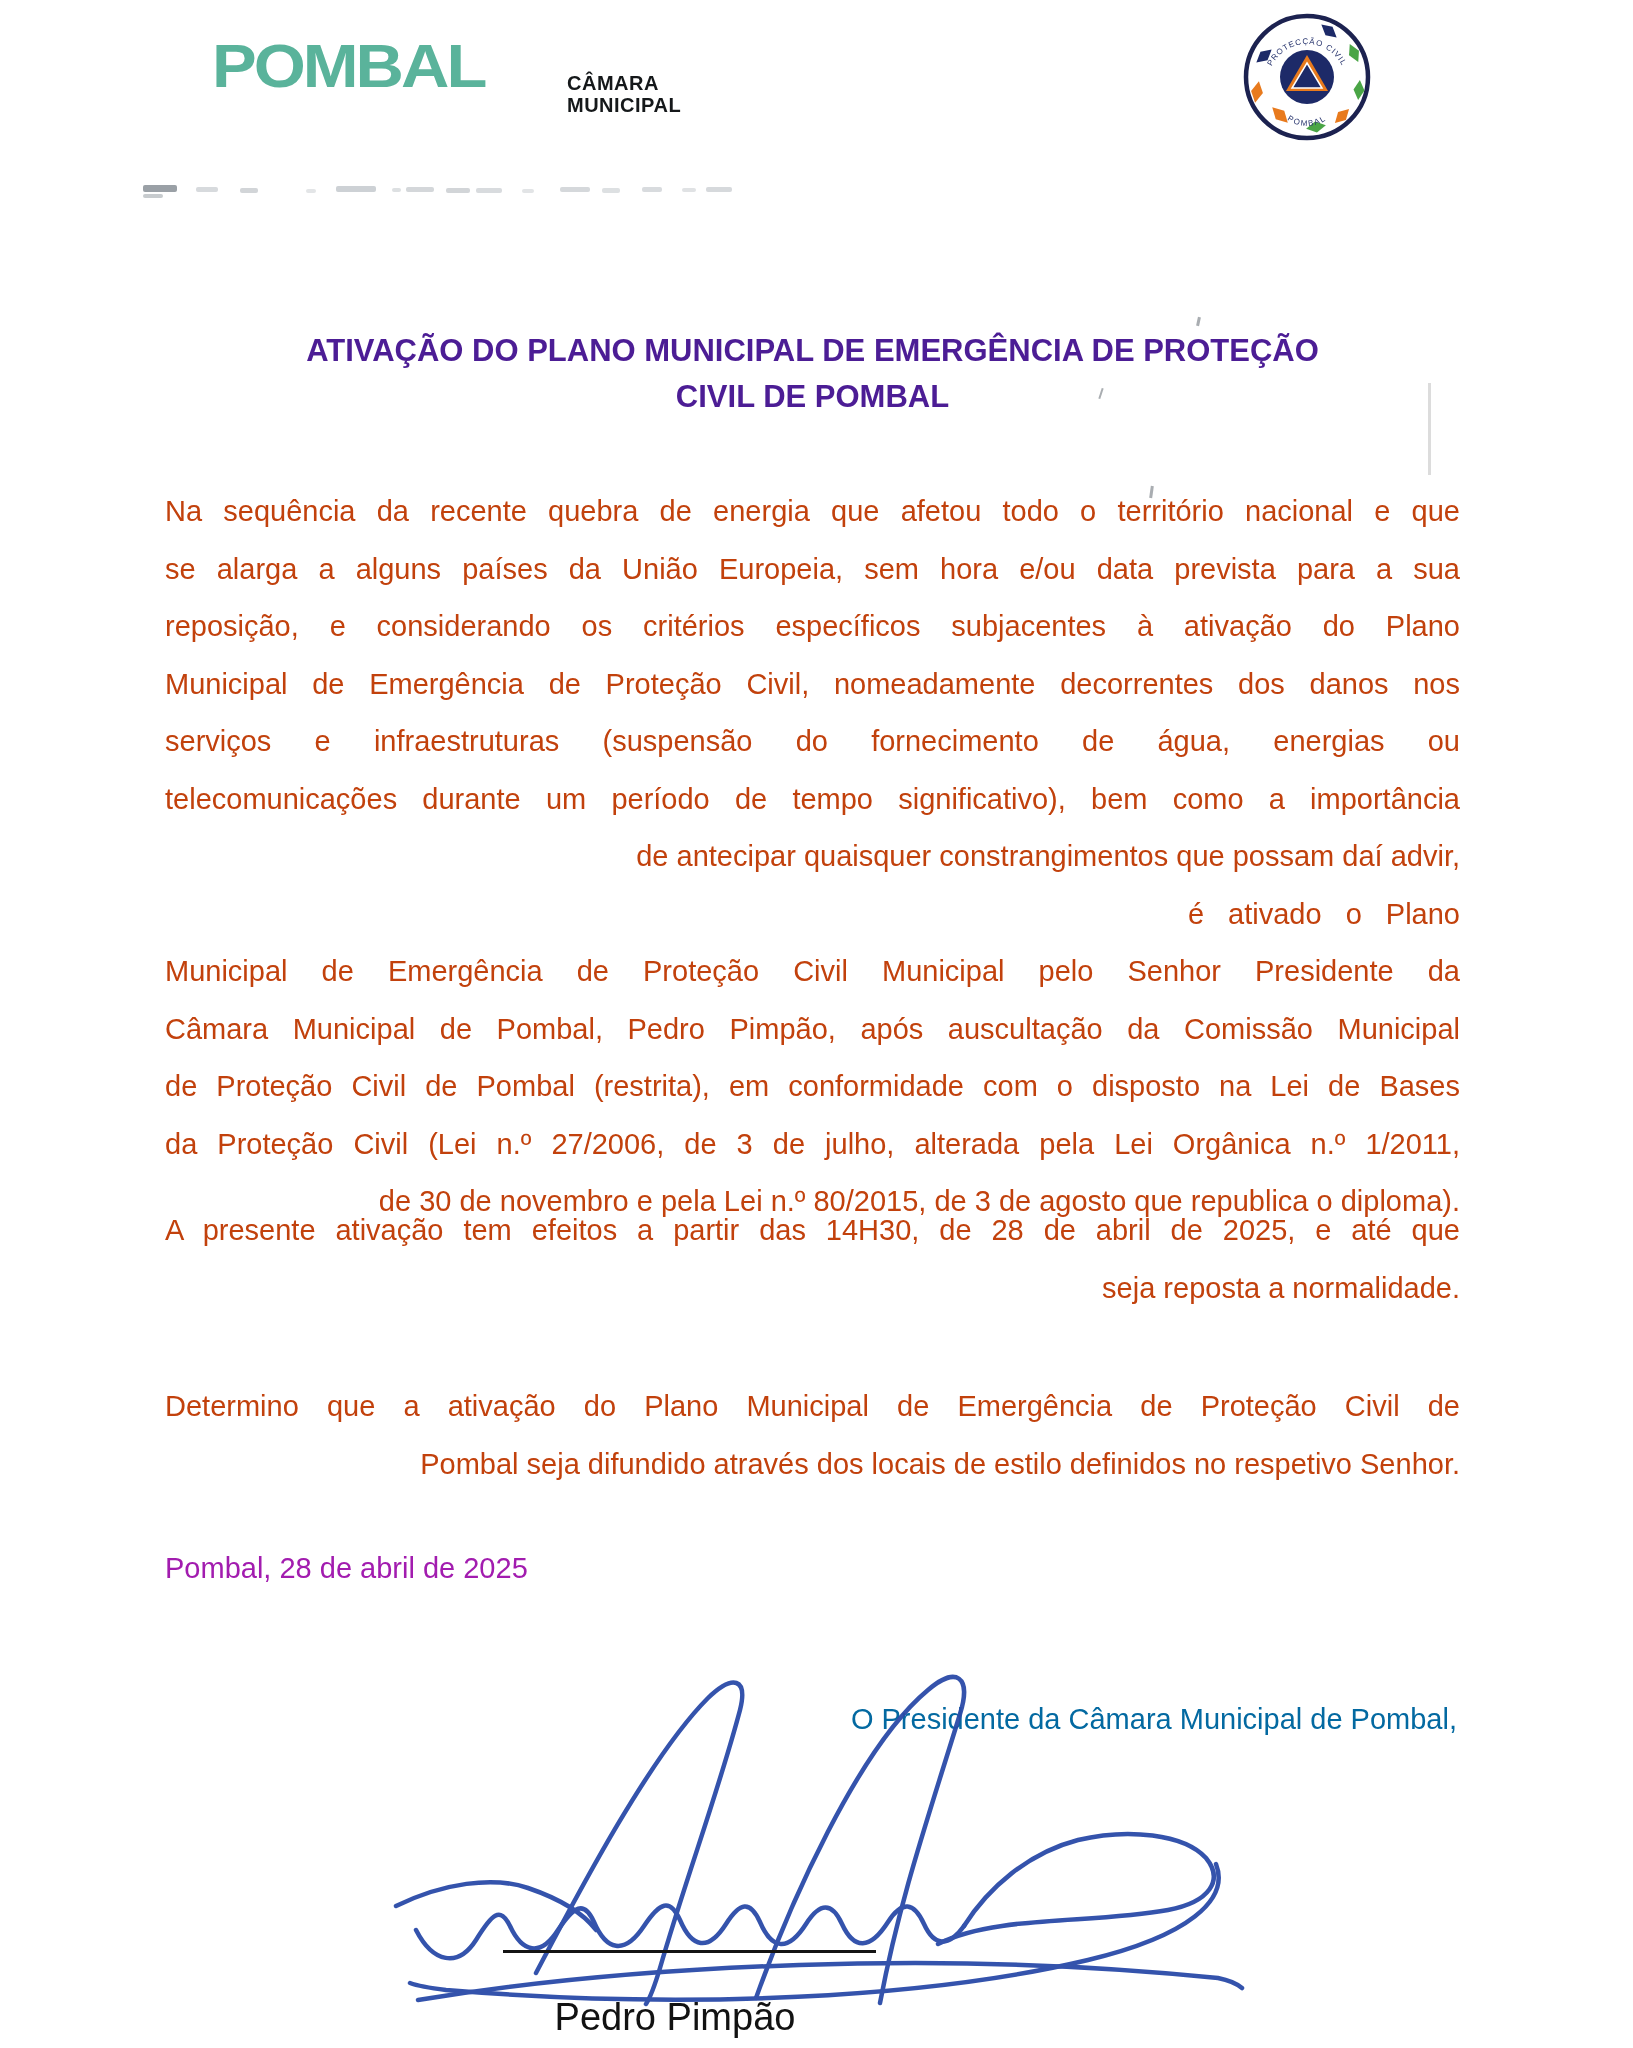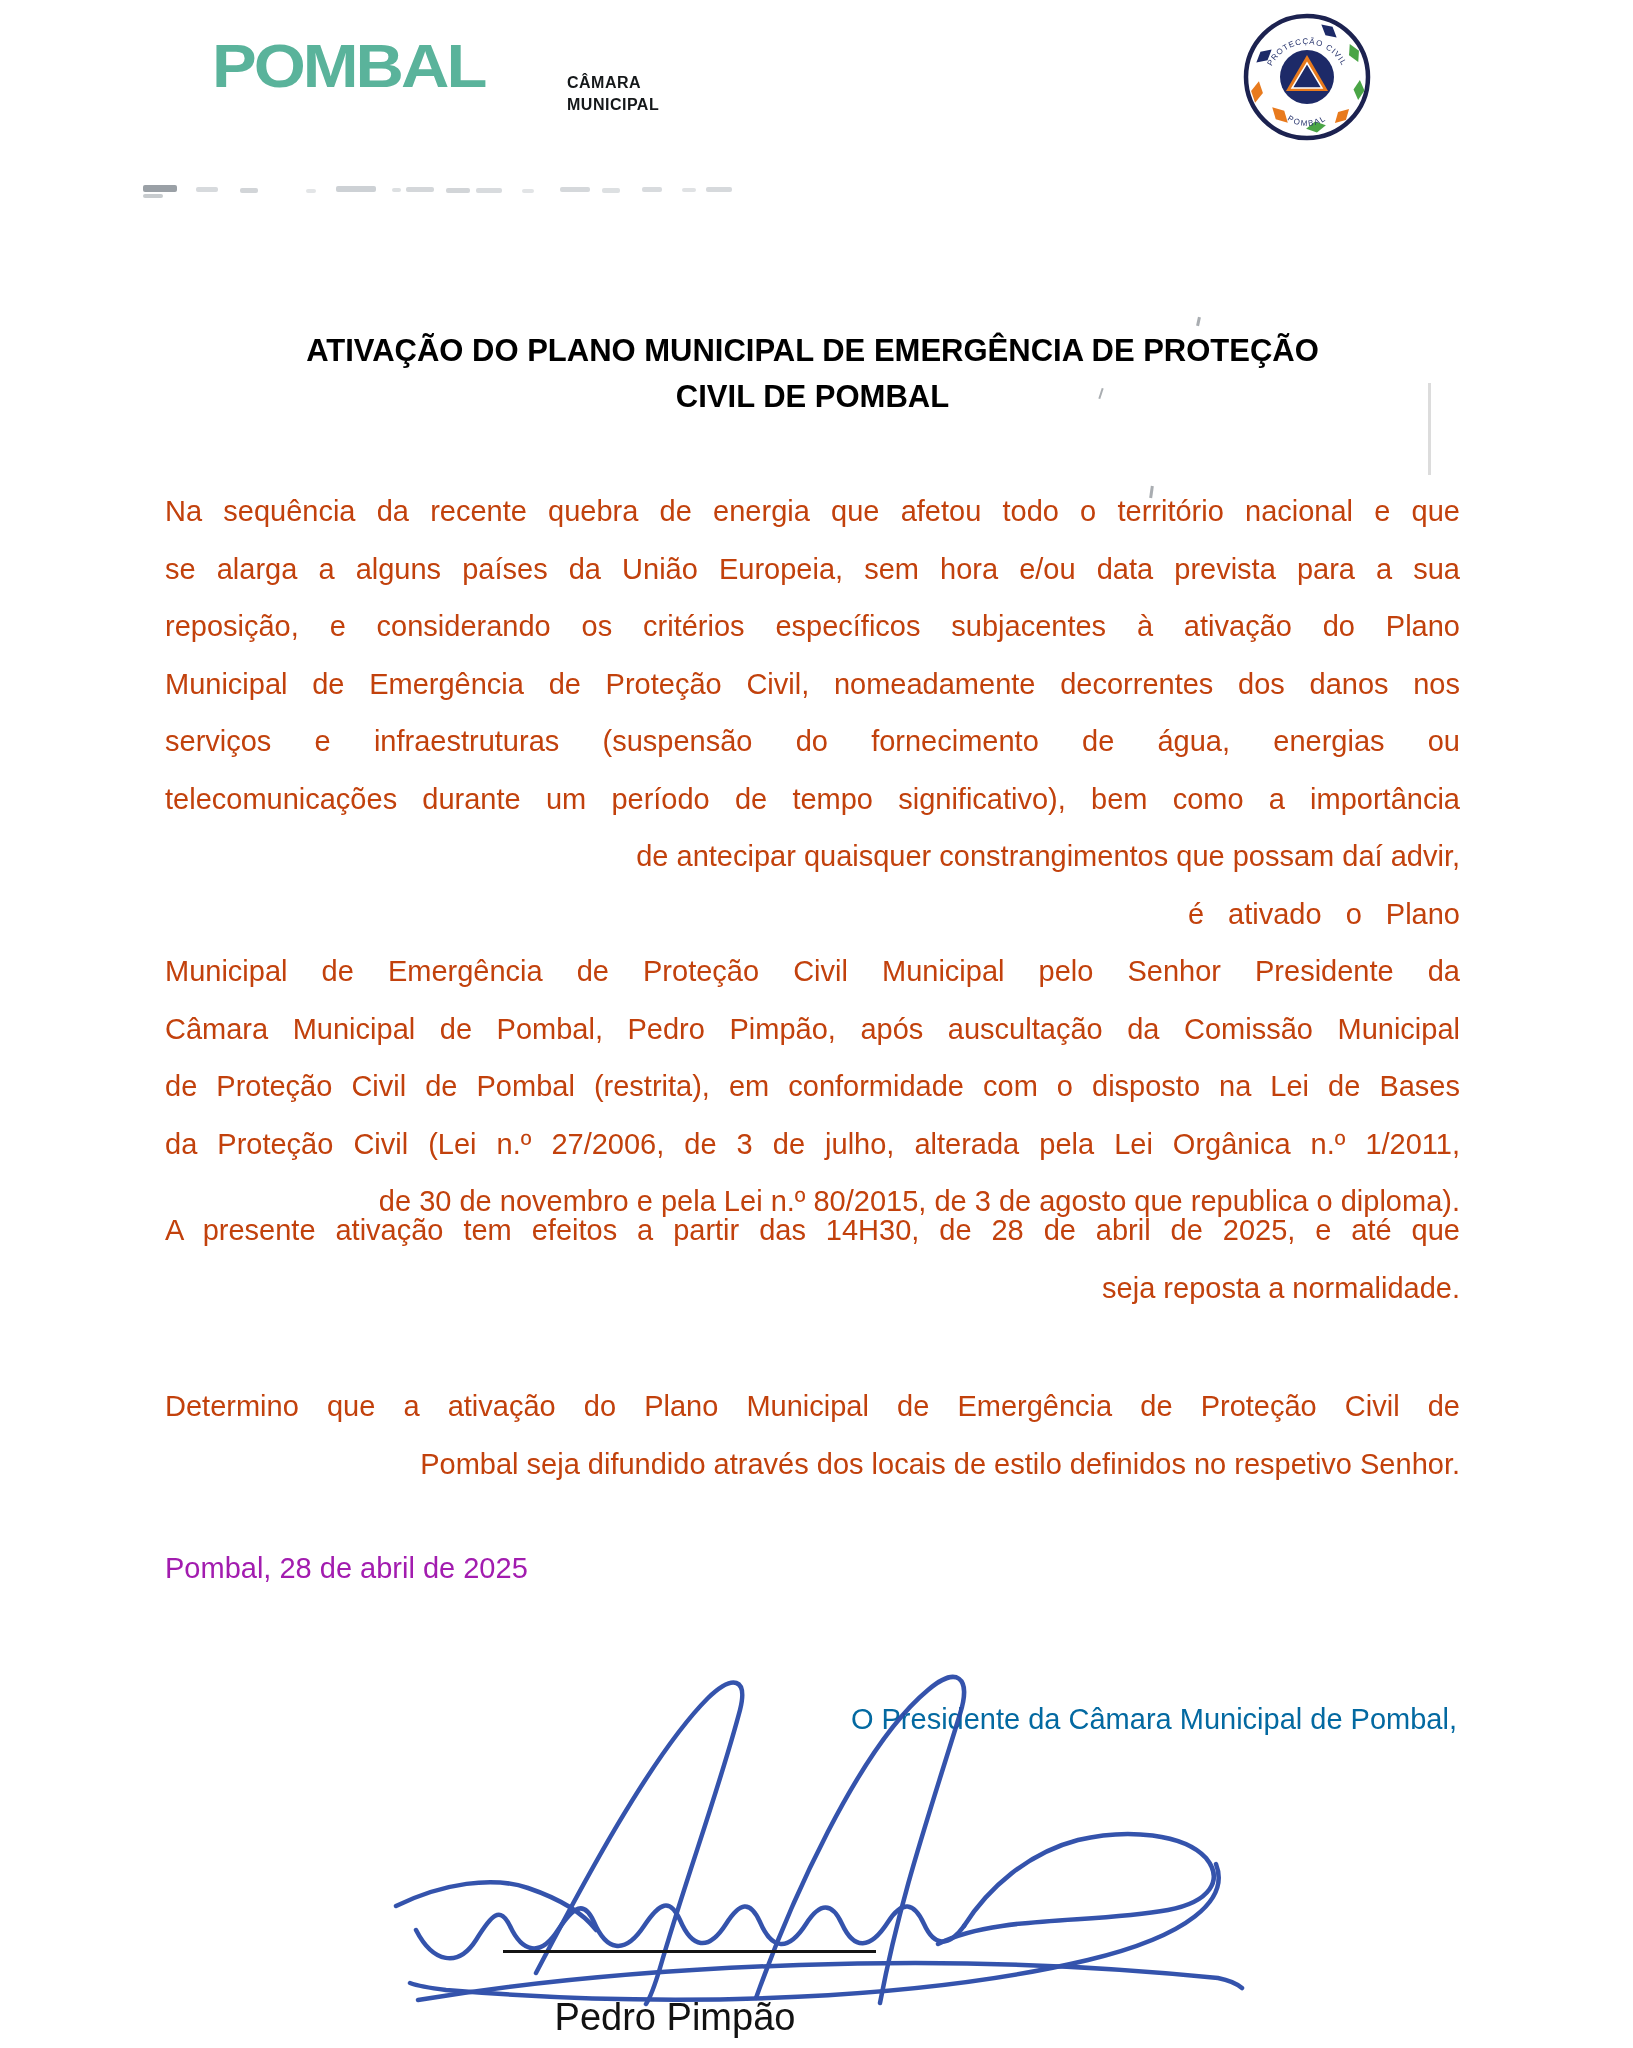--- a/index.html
+++ b/index.html
@@ -11,32 +11,32 @@
   .abs{position:absolute;}
 
   
   .pombal-logo{
     left:212px;top:30px;
     font-size:67px;font-weight:800;letter-spacing:-3px;
     color:#5ab39b;transform:scaleY(.92);transform-origin:top left;
     font-family:"Liberation Sans",sans-serif;
   }
   .camara{
-    left:567px;top:72px;font-size:16px;font-weight:700;
+    left:567px;top:72px;font-size:20px;font-weight:700;
     letter-spacing:.5px;line-height:22px;color:#15181a;white-space:pre-line;
   }
   .emblem{left:1240px;top:10px;}
 
   
   .artifact{position:absolute;border-radius:2px;}
 
   
   .title{
     left:165px;top:328px;width:1295px;text-align:center;
-    font-size:31px;font-weight:700;line-height:46px;color:#000000;
+    font-size:31px;font-weight:700;line-height:46px;color:#4c1d95;
     letter-spacing:0px;
   }
 
   
   .col{left:165px;width:1295px;font-size:29px;line-height:57.5px;color:#c2410c;}
   .jl{text-align:justify;text-align-last:justify;}
   .pl{text-align:right;}
   .rl{text-align:right;word-spacing:16px;}
 
   .dateline{left:165px;top:1552px;font-size:29px;color:#a21caf;}

